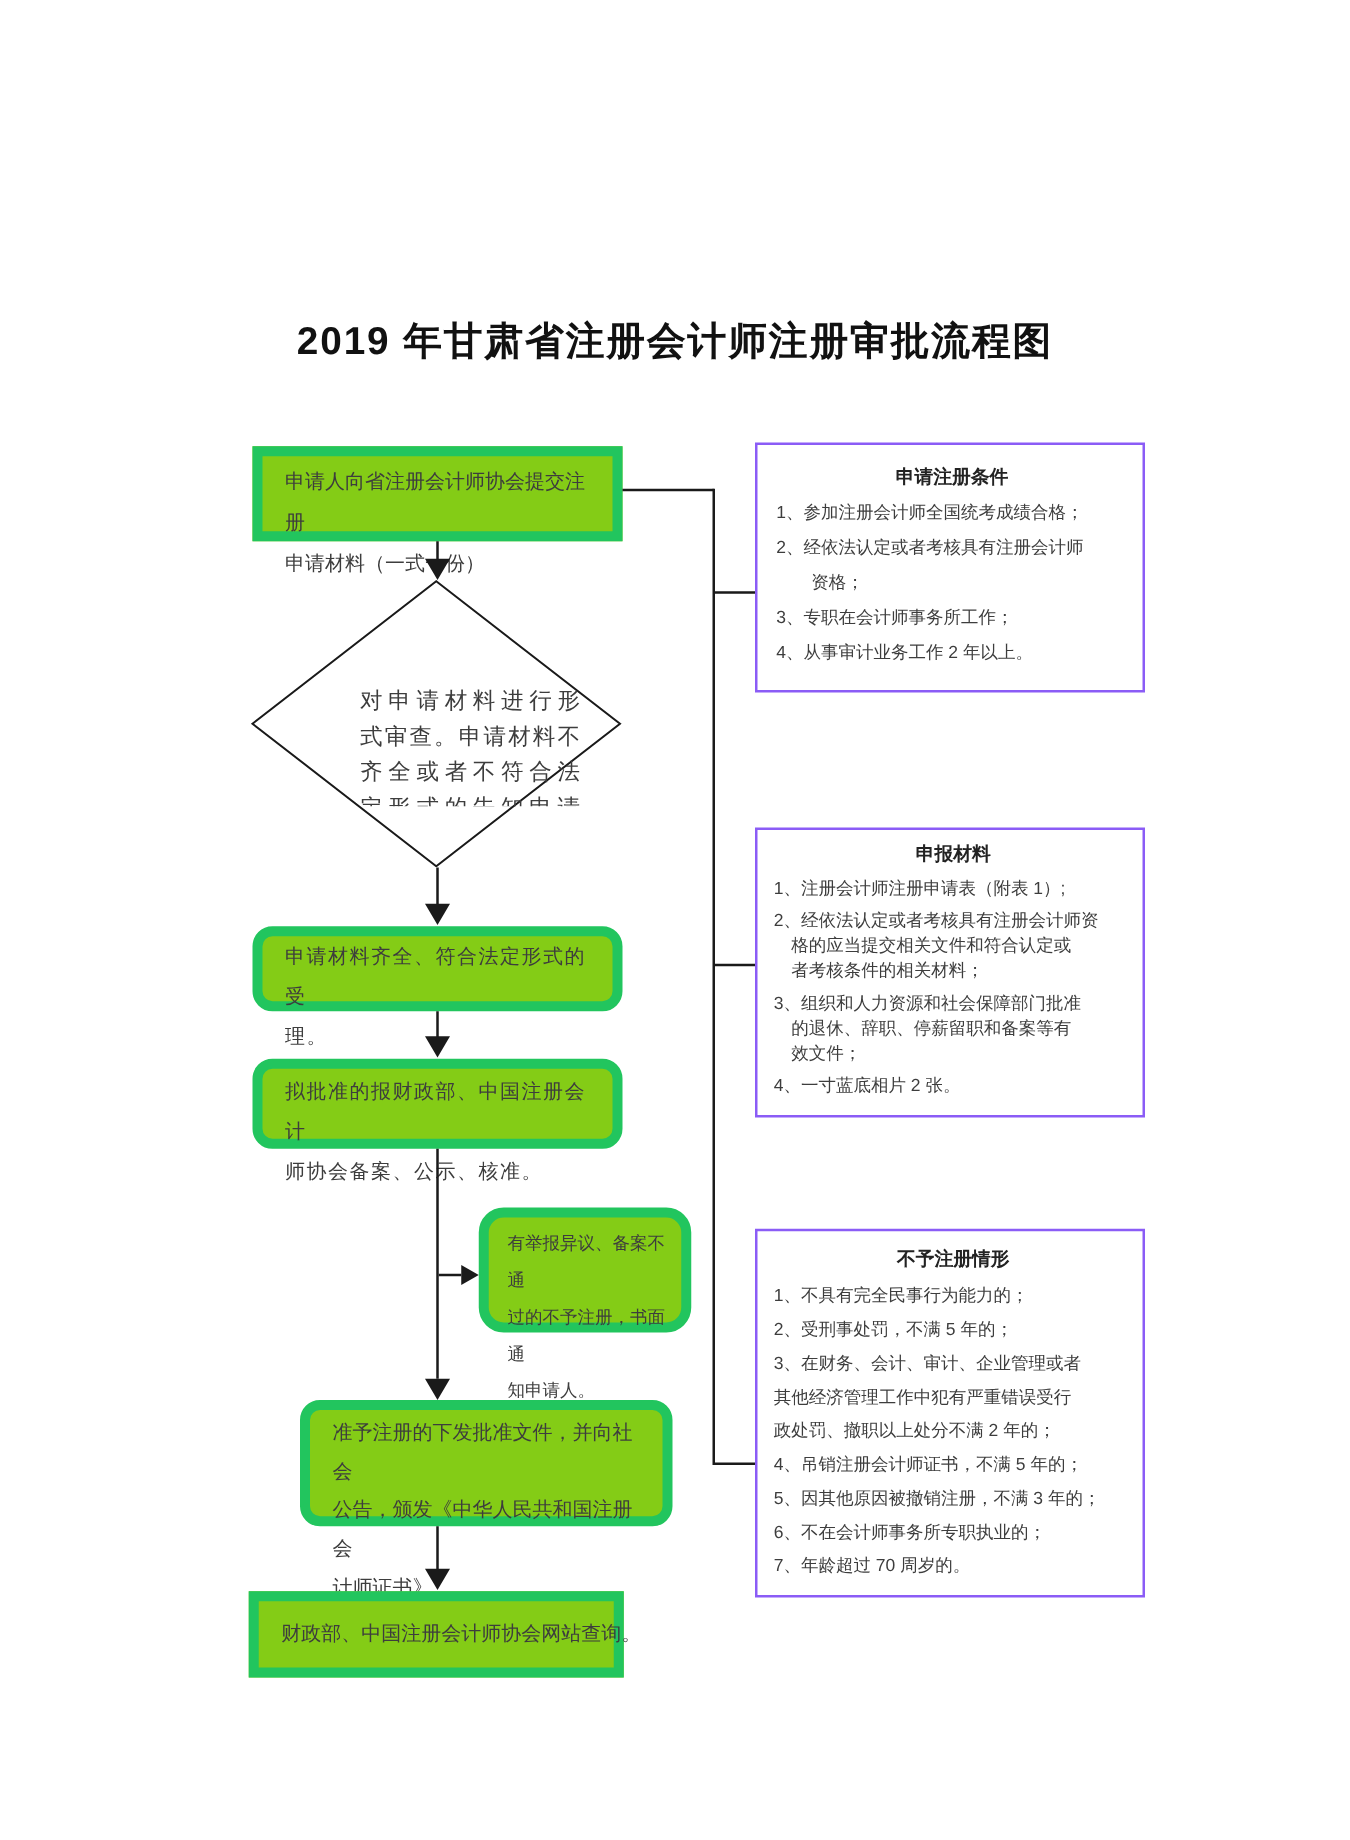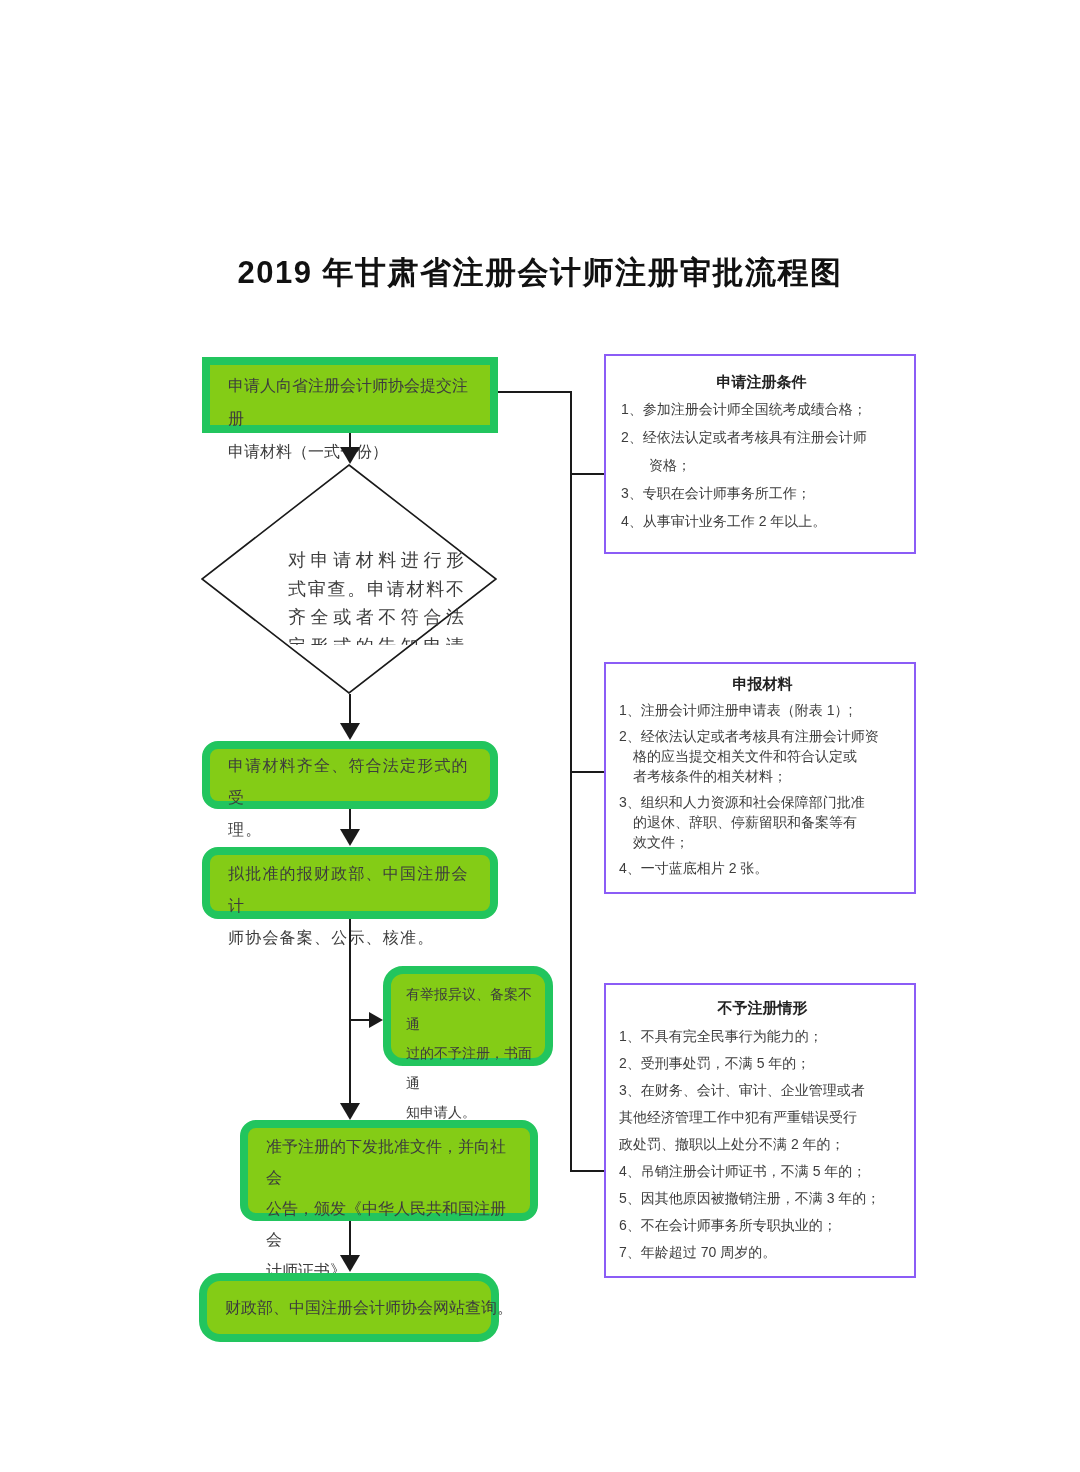--- a/index.html
+++ b/index.html
@@ -33,21 +33,21 @@
     font-size: 16px;
     line-height: 33px;
     color: #3d3d3d;
     white-space: pre-line;
   }
   .node.rounded { border-radius: 16px; font-family: Liberation Serif, serif; }
   .rect1   { left: 202px; top: 357px;  width: 296px; height: 76px;  padding: 4px 16px 0 18px; }
   .round2  { left: 202px; top: 741px;  width: 296px; height: 68px;  padding: 1px 14px 0 18px; letter-spacing: 1.2px; line-height: 32px;}
   .round3  { left: 202px; top: 847px;  width: 296px; height: 72px;  padding: 3px 14px 0 18px; letter-spacing: 1.2px; line-height: 32px;}
   .round4  { left: 200px; top: 1120px; width: 298px; height: 101px; padding: 3px 14px 0 18px; line-height: 31px; margin-left: 40px; }
-  .rect5   { left: 199px; top: 1273px; width: 300px; height: 69px;  padding: 0 10px 0 18px; display: flex; align-items: center; white-space: nowrap; border-radius: 21px; }
+  .rect5   { left: 199px; top: 1273px; width: 300px; height: 69px;  padding: 0 10px 0 18px; display: flex; align-items: center; white-space: nowrap; }
   .sidebox {
     left: 383px; top: 966px; width: 170px; height: 100px;
     border-radius: 20px;
     font-size: 14px; line-height: 29.5px;
     padding: 6px 12px 0 15px;
   }
   
   .diamond-wrap { left: 200px; top: 464px; width: 298px; height: 230px; }
   .diamond-wrap svg { display: block; }
   .diamond-text {

